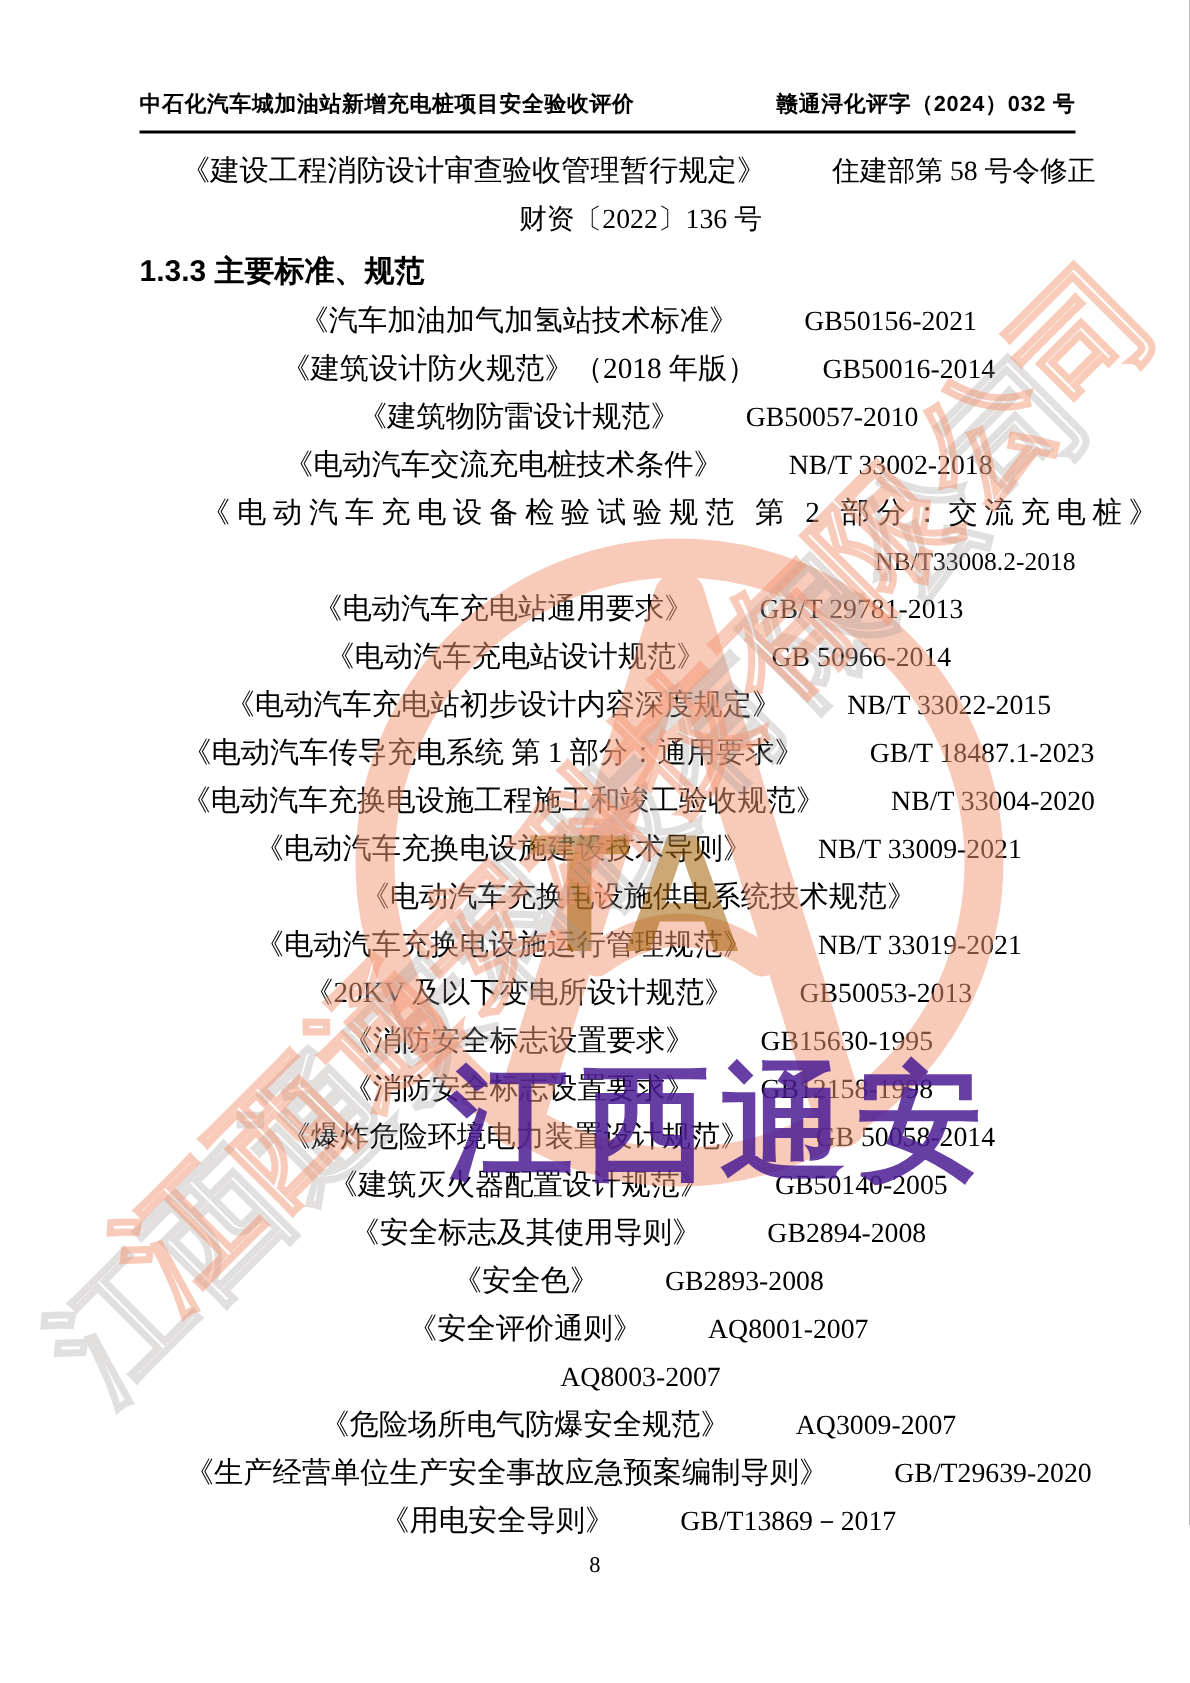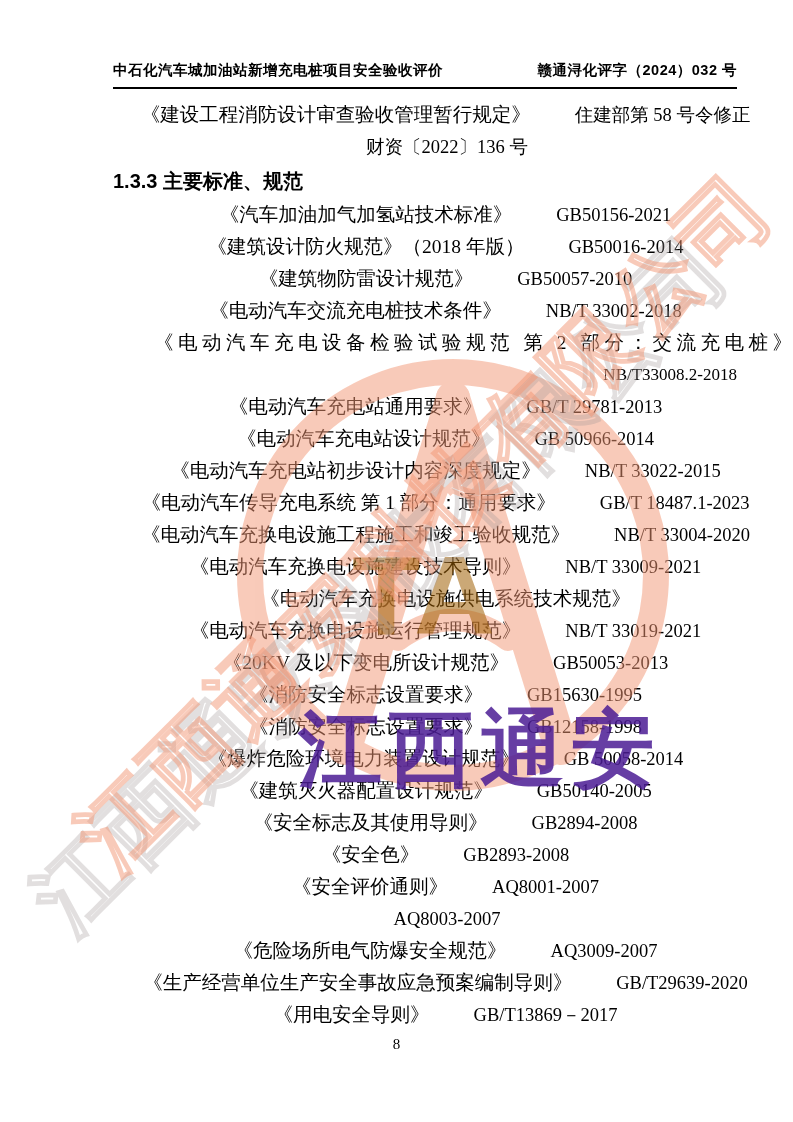--- a/index.html
+++ b/index.html
@@ -1,21 +1,21 @@
 <!DOCTYPE html>
 <html><head>
 <meta charset="utf-8">
 <style>
   html,body { margin:0; padding:0; background:#888; }
   .page {
     position:relative; width:793px; height:1122px; margin:0 auto;
     background:#ffffff; overflow:hidden; color:#000;
     font-family:"Liberation Serif","DejaVu Serif",serif;
   }
-  .content { position:absolute; left:113px; top:60px; width:624px; z-index:1; }
+  .content { position:absolute; left:93px; top:60px; width:624px; z-index:1; }
 
   .header-bar {
     display:flex; justify-content:space-between; align-items:flex-end;
     font-family:"Liberation Sans","DejaVu Sans",sans-serif;
     font-weight:bold; font-size:14.5px; line-height:20px;
     padding-bottom:7px; border-bottom:2px solid #000; margin-bottom:10px;
   }
   .header-bar .left { letter-spacing:0.5px; }
   .header-bar .right { letter-spacing:0.5px; }
 

